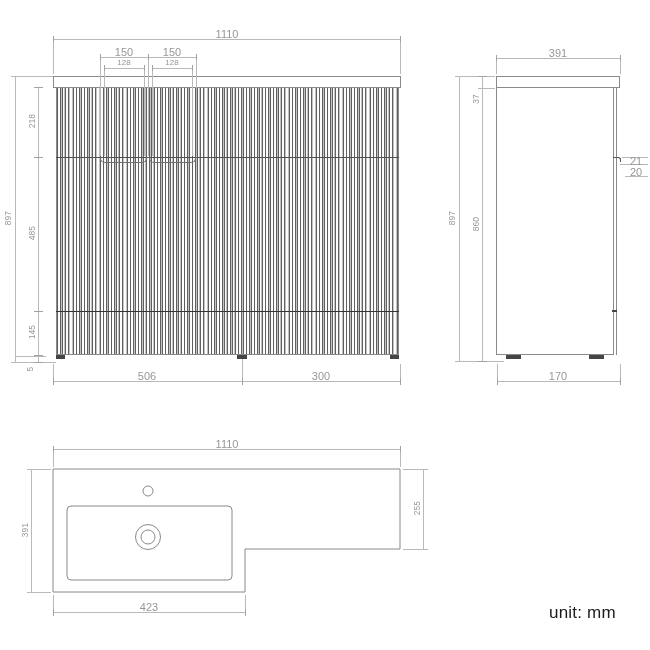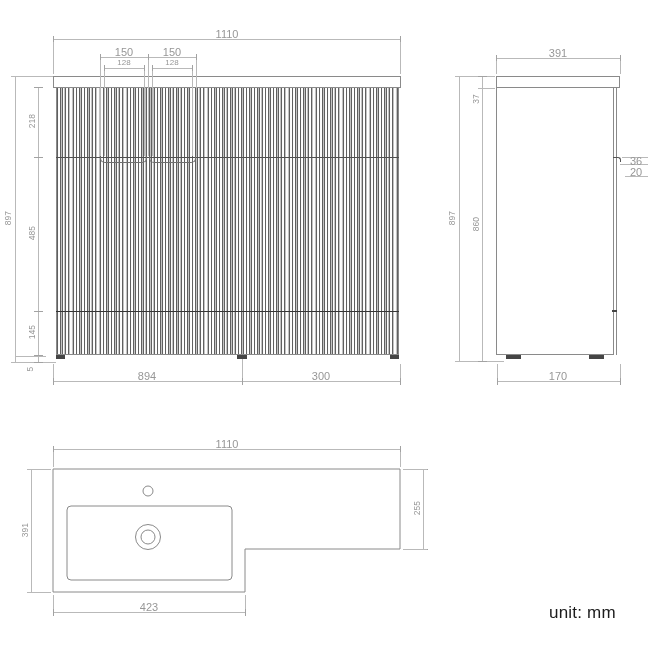--- a/index.html
+++ b/index.html
@@ -103,21 +103,21 @@
     <div class="labv" style="left:12px;top:327px;">145</div>
     <div class="labv" style="left:10px;top:364px;">5</div>
 
     <div class="vl" style="left:53px;top:364px;height:20px;"></div>
     <div class="vl" style="left:242px;top:359px;height:25px;"></div>
     <div class="vl" style="left:400px;top:364px;height:20px;"></div>
     <div class="hl" style="left:53px;top:381px;width:348px;"></div>
     <div class="tv" style="left:53px;top:378px;"></div>
     <div class="tv" style="left:242px;top:378px;"></div>
     <div class="tv" style="left:400px;top:378px;"></div>
-    <div class="lab" style="left:117px;top:370px;width:60px;">894</div>
+    <div class="lab" style="left:117px;top:370px;width:60px;">506</div>
     <div class="lab" style="left:291px;top:370px;width:60px;">300</div>
   </div>
 
   <div>
     <div class="box" style="left:496px;top:76px;width:124px;height:12px;"></div>
     <div class="box" style="left:496px;top:88px;width:118px;height:267px;border-top:none;"></div>
     <div class="ov" style="left:616px;top:88px;height:267px;"></div>
 
     <div style="position:absolute;left:613px;top:157px;width:8px;height:5px;box-sizing:border-box;border-top:1px solid #555;border-right:1px solid #555;border-radius:0 3px 0 0;"></div>
     <div class="foot" style="left:612px;top:310px;width:5px;height:2px;"></div>
@@ -143,21 +143,21 @@
     <div class="th" style="left:478px;top:76px;"></div>
     <div class="th" style="left:478px;top:88px;"></div>
     <div class="th" style="left:478px;top:361px;"></div>
     <div class="hl" style="left:478px;top:88px;width:17px;"></div>
     <div class="labv" style="left:456px;top:94px;">37</div>
     <div class="labv" style="left:456px;top:219px;">860</div>
 
     <div class="hl" style="left:622px;top:157px;width:26px;"></div>
     <div class="hl" style="left:620px;top:164px;width:28px;"></div>
     <div class="hl" style="left:625px;top:176px;width:23px;"></div>
-    <div class="lab" style="left:626px;top:155px;width:20px;">36</div>
+    <div class="lab" style="left:626px;top:155px;width:20px;">21</div>
     <div class="lab" style="left:626px;top:166px;width:20px;">20</div>
 
     <div class="vl" style="left:497px;top:364px;height:20px;"></div>
     <div class="vl" style="left:620px;top:364px;height:20px;"></div>
     <div class="hl" style="left:497px;top:381px;width:123px;"></div>
     <div class="tv" style="left:497px;top:378px;"></div>
     <div class="tv" style="left:620px;top:378px;"></div>
     <div class="lab" style="left:528px;top:370px;width:60px;">170</div>
   </div>
 

